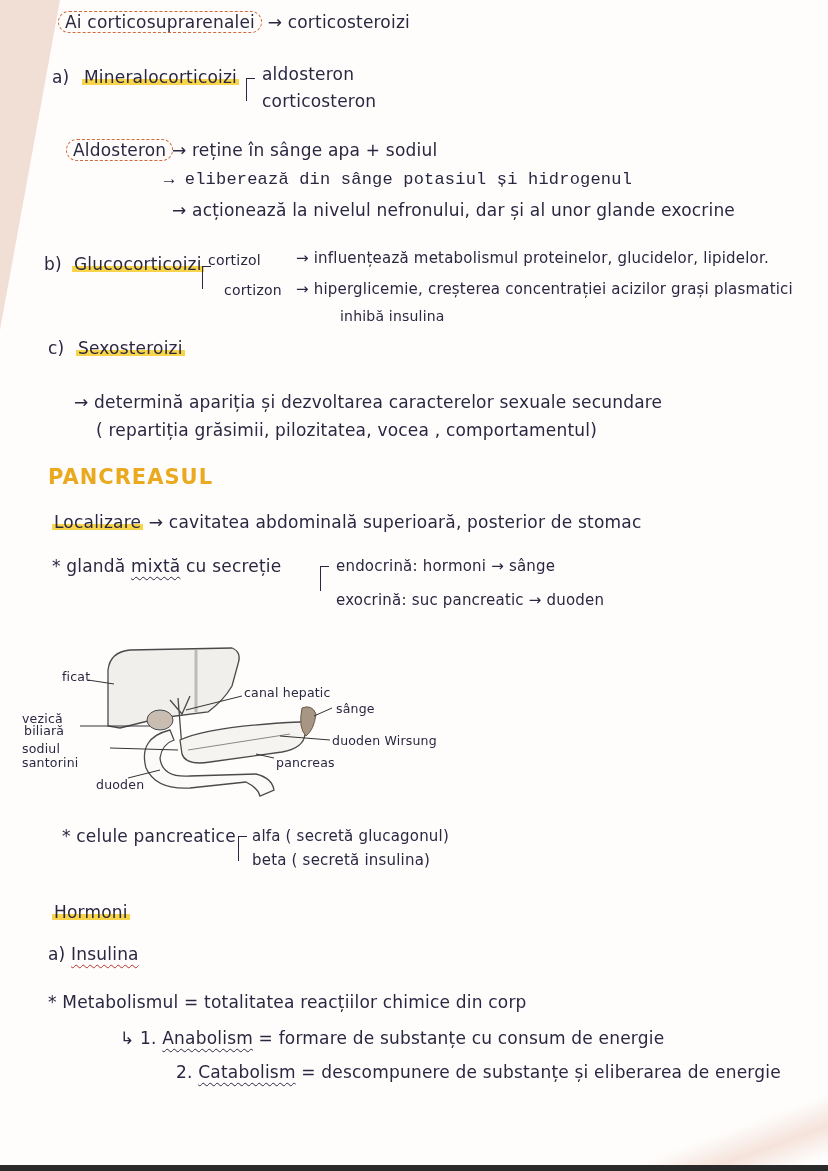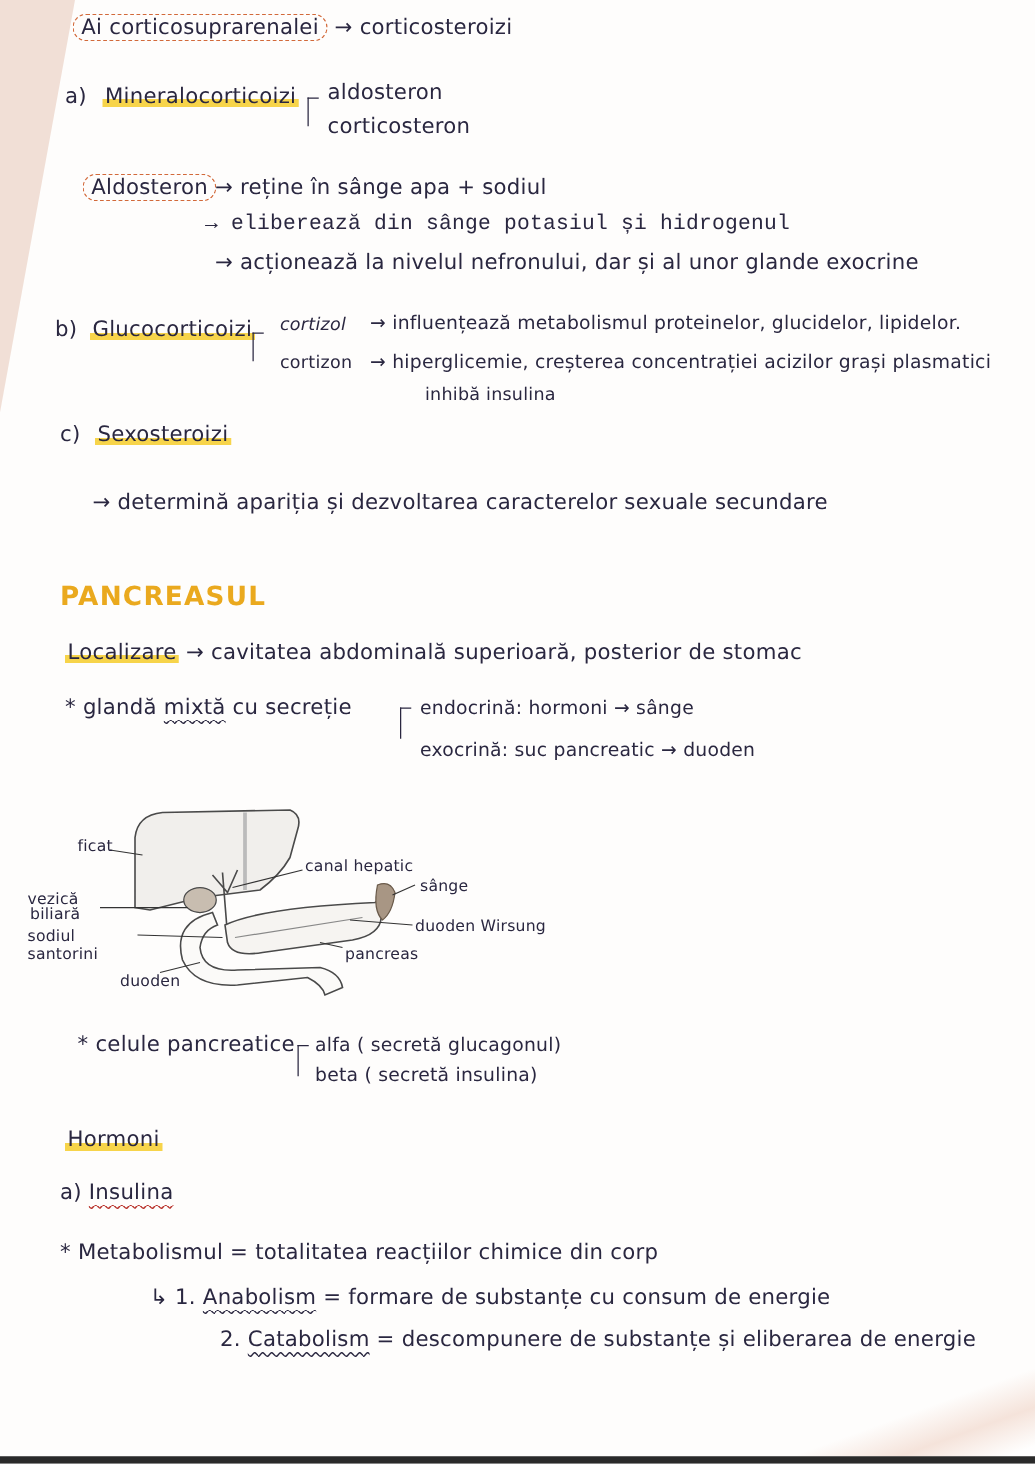--- a/index.html
+++ b/index.html
@@ -53,29 +53,30 @@
   <div class="t" style="left:66px;top:140px;">
     <span class="cloud">Aldosteron</span>
   </div>
   <div class="t" style="left:172px;top:140px;">→ reține în sânge apa + sodiul</div>
   <div class="t" style="left:164px;top:170px;font-family:Liberation Mono, monospace;">→ eliberează din sânge potasiul și hidrogenul</div>
   <div class="t" style="left:172px;top:200px;">→ acționează la nivelul nefronului, dar și al unor glande exocrine</div>
 
   <div class="t" style="left:44px;top:254px;">b)</div>
   <div class="t hl" style="left:72px;top:254px;">Glucocorticoizi</div>
   <div class="bracket" style="left:202px;top:266px;width:8px;height:22px;"></div>
-  <div class="t sm" style="left:224px;top:252px;font-style:italic;">cortizol</div>
+  <div class="t sm" style="left:208px;top:252px;">cortizol</div>
   <div class="t sm" style="left:224px;top:282px;">cortizon</div>
   <div class="t sm" style="left:296px;top:281px;font-size:15px;">→ hiperglicemie, creșterea concentrației acizilor grași plasmatici</div>
   <div class="t sm" style="left:296px;top:250px;font-size:15px;">→ influențează metabolismul proteinelor, glucidelor, lipidelor.</div>
   <div class="t sm" style="left:340px;top:308px;">inhibă insulina</div>
 
   <div class="t" style="left:48px;top:338px;">c)</div>
   <div class="t hl" style="left:76px;top:338px;">Sexosteroizi</div>
   <div class="t" style="left:74px;top:392px;">→ determină apariția și dezvoltarea caracterelor sexuale secundare</div>
+  <div class="t" style="left:96px;top:420px;">( repartiția grăsimii, pilozitatea, vocea , comportamentul)</div>
 
   <div class="t title-orange" style="left:48px;top:467px;">PANCREASUL</div>
 
   <div class="t" style="left:52px;top:512px;">
     <span class="hl">Localizare</span>
     <span>→ cavitatea abdominală superioară, posterior de stomac</span>
   </div>
 
   <div class="t" style="left:52px;top:556px;">
     <span>* glandă</span>

